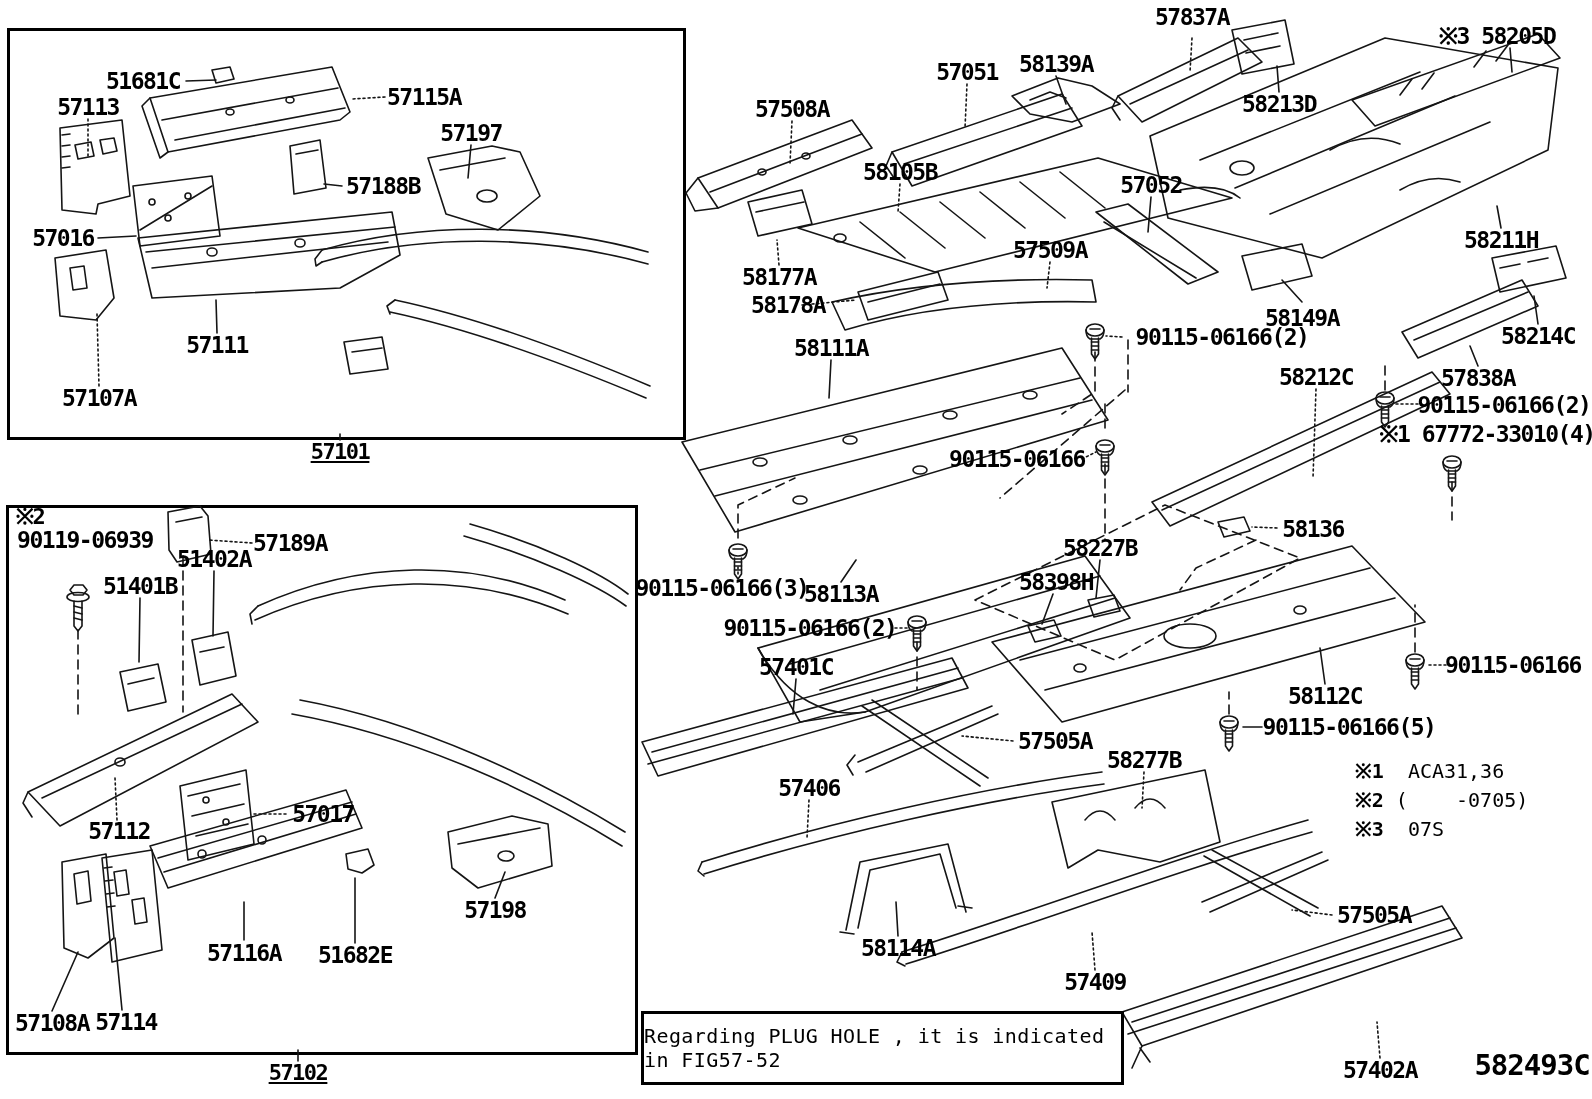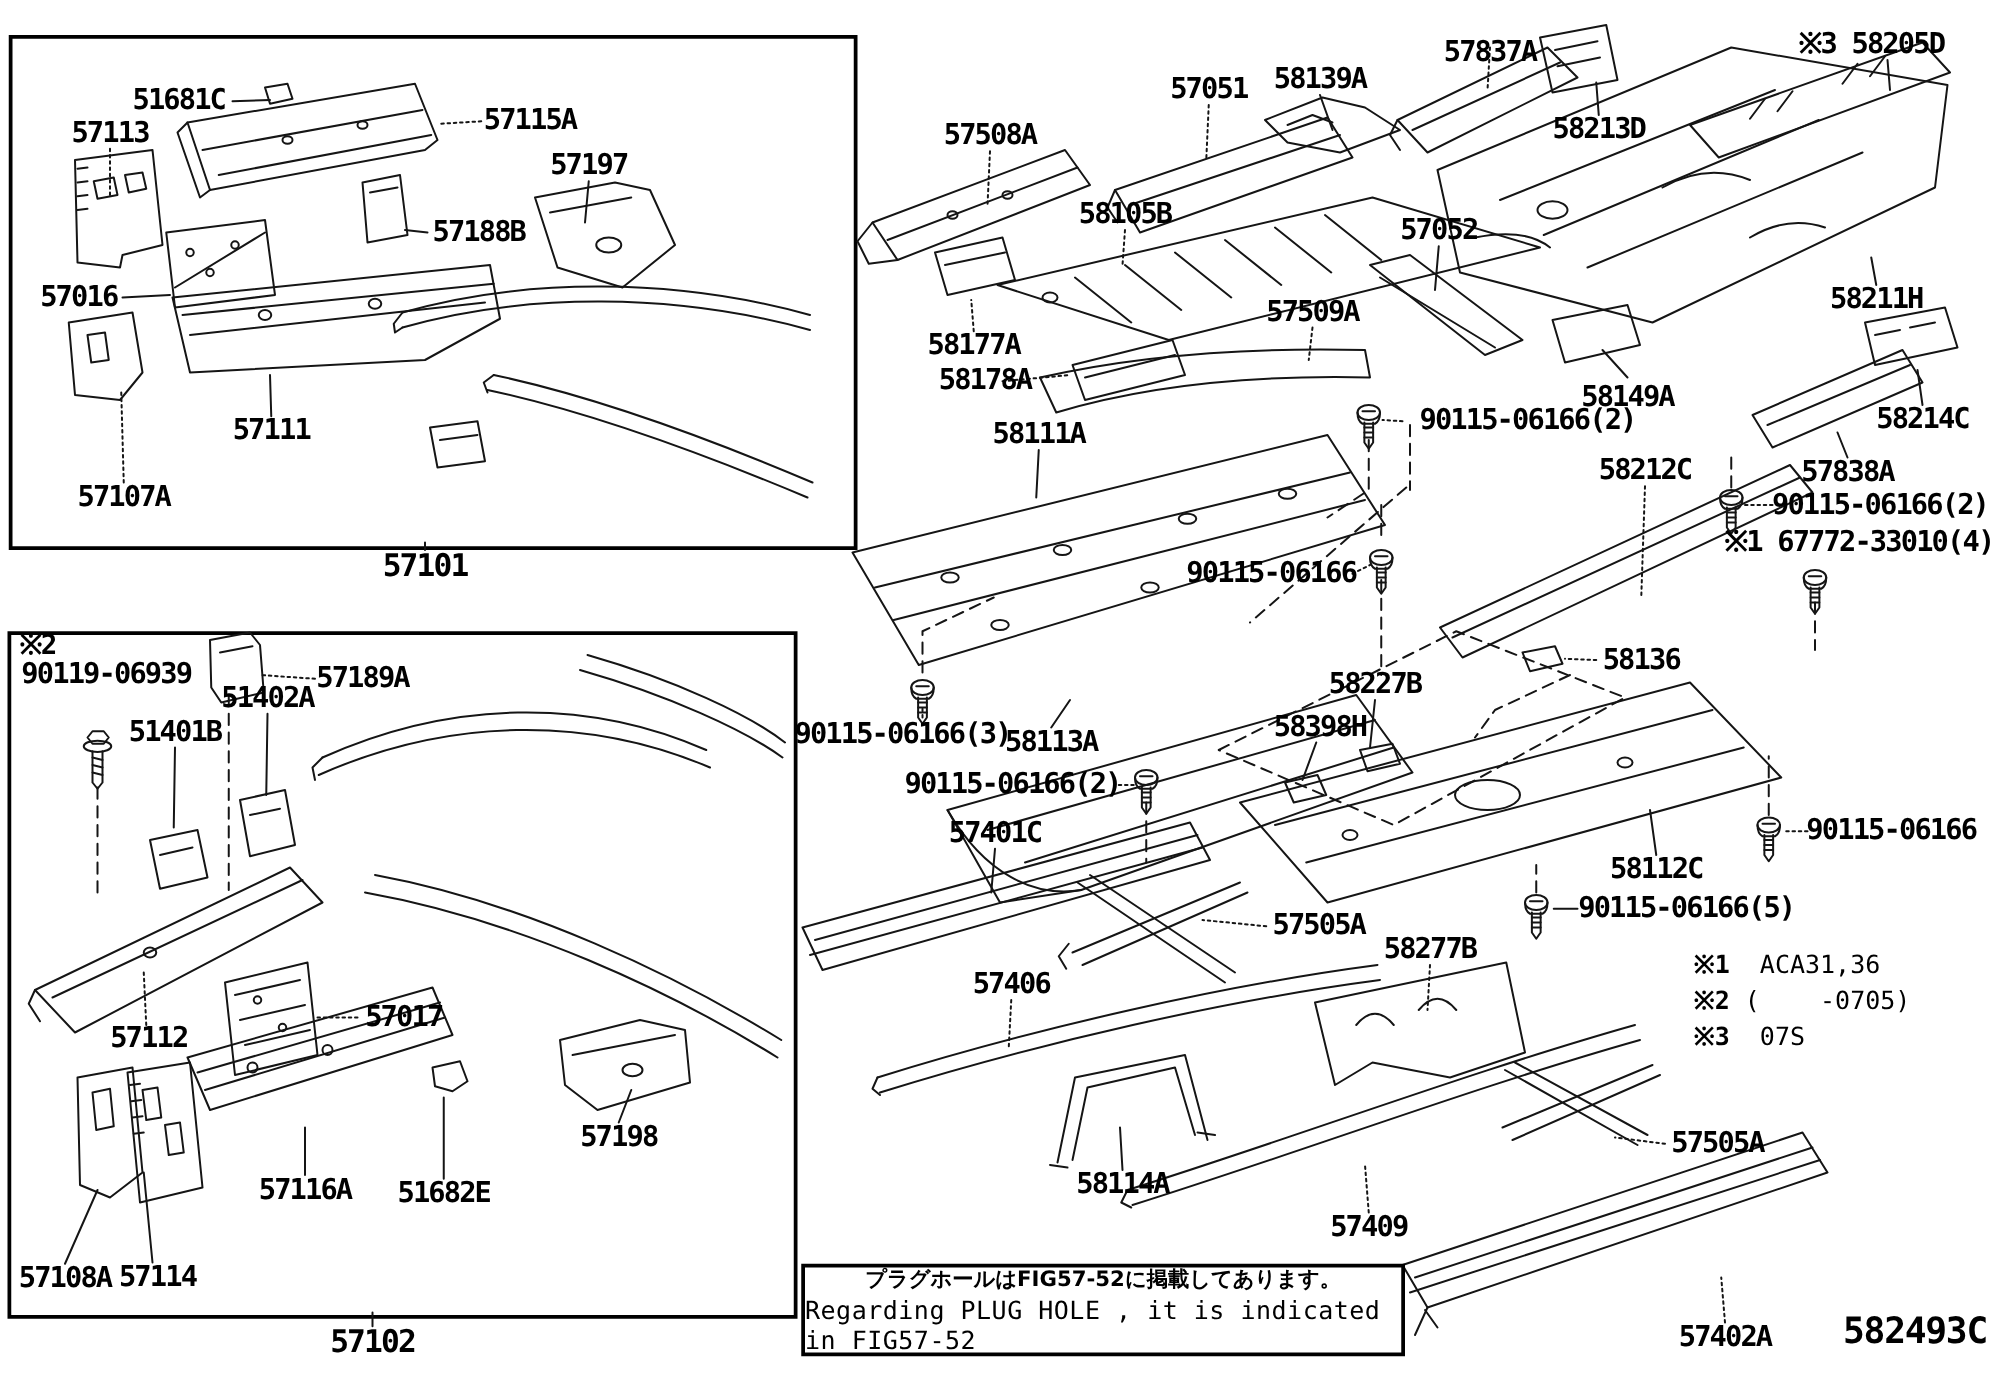--- a/index.html
+++ b/index.html
@@ -3,21 +3,21 @@
 <meta charset="utf-8">
 <style>
   html,body{margin:0;padding:0;background:#fff;}
   .stage{position:relative;width:1592px;height:1099px;background:#fff;overflow:hidden;
          font-family:"DejaVu Sans Mono","Liberation Mono",monospace;color:#000;}
   .stage svg{position:absolute;left:0;top:0;}
   .linework path,.linework ellipse,.linework circle,.linework line,.linework polyline,.linework rect{
     fill:none;stroke:#151515;stroke-width:1.6;stroke-linejoin:round;stroke-linecap:round;}
   .plabel{position:absolute;transform:translate(-50%,-50%);white-space:nowrap;
           font-weight:bold;font-size:23px;letter-spacing:-1.5px;line-height:1;}
-  .plabel.big{font-size:25px;}
+  .plabel.big{font-size:22px;text-decoration:underline;}
   .plabel.marker{font-size:22px;}
   .plabel.code{font-weight:bold;font-size:29px;letter-spacing:-1px;}
   .groupbox{position:absolute;border:3px solid #000;}
   .notebox{position:absolute;left:641px;top:1011px;width:477px;height:68px;border:3px solid #000;
            display:flex;flex-direction:column;align-items:center;justify-content:center;gap:1px;}
   .notebox .l1{font-size:17px;font-weight:bold;letter-spacing:0;}
   .notebox .l2{font-size:20px;letter-spacing:0.4px;}
   .notebox .l3{font-size:22px;font-weight:bold;letter-spacing:2px;}
   .footnote-row{position:absolute;white-space:pre;font-size:20px;letter-spacing:0;}
   .footnote-row .sym{font-weight:bold;}
@@ -360,21 +360,21 @@
       <div class="plabel" style="left: 967px; top: 72px;">57051</div>
       <div class="plabel" style="left: 1056px; top: 64px;">58139A</div>
       <div class="plabel" style="left: 900px; top: 172px;">58105B</div>
       <div class="plabel" style="left: 1151px; top: 185px;">57052</div>
       <div class="plabel" style="left: 779px; top: 277px;">58177A</div>
       <div class="plabel" style="left: 788px; top: 305px;">58178A</div>
       <div class="plabel" style="left: 1050px; top: 250px;">57509A</div>
       <div class="plabel" style="left: 831px; top: 348px;">58111A</div>
       <div class="plabel" style="left: 1222px; top: 337px;">90115-06166(2)</div>
       <div class="plabel" style="left: 1302px; top: 318px;">58149A</div>
-      <div class="plabel" style="left: 1192px; top: 42px;">57837A</div>
+      <div class="plabel" style="left: 1192px; top: 17px;">57837A</div>
       <div class="plabel" style="left: 1279px; top: 104px;">58213D</div>
       <div class="plabel" style="left: 1497px; top: 36px;">※3 58205D</div>
       <div class="plabel" style="left: 1501px; top: 240px;">58211H</div>
       <div class="plabel" style="left: 1538px; top: 336px;">58214C</div>
       <div class="plabel" style="left: 1478px; top: 378px;">57838A</div>
       <div class="plabel" style="left: 1316px; top: 377px;">58212C</div>
       <div class="plabel" style="left: 1504px; top: 405px;">90115-06166(2)</div>
       <div class="plabel" style="left: 1487px; top: 434px;">※1 67772-33010(4)</div>
       <div class="plabel" style="left: 1017px; top: 459px;">90115-06166</div>
       <div class="plabel" style="left: 1313px; top: 529px;">58136</div>
@@ -394,19 +394,18 @@
       <div class="plabel" style="left: 1095px; top: 982px;">57409</div>
       <div class="plabel" style="left: 1374px; top: 915px;">57505A</div>
       <div class="plabel" style="left: 1380px; top: 1070px;">57402A</div>
     </div>
 
   <div class="footnote-row" style="left:1355px;top:757px;"><span class="sym">※1</span><span>  </span><span>ACA31,36</span></div>
   <div class="footnote-row" style="left:1355px;top:786px;"><span class="sym">※2</span><span> </span><span>(    -0705)</span></div>
   <div class="footnote-row" style="left:1355px;top:815px;text-align:center;"><span class="sym">※3</span><span>  </span><span>07S</span></div>
 
   <div class="notebox">
-    <div class="l1" style="font-family:'DejaVu Sans',sans-serif;">プラグホールはFIG57-52に掲載してあります。</div>
     <div class="l2">Regarding PLUG HOLE , it is indicated in FIG57-52</div>
   </div>
 
   <div class="plabel code" style="left:1532px;top:1065px;">582493C</div>
 
 </div>
 
 </body></html>

